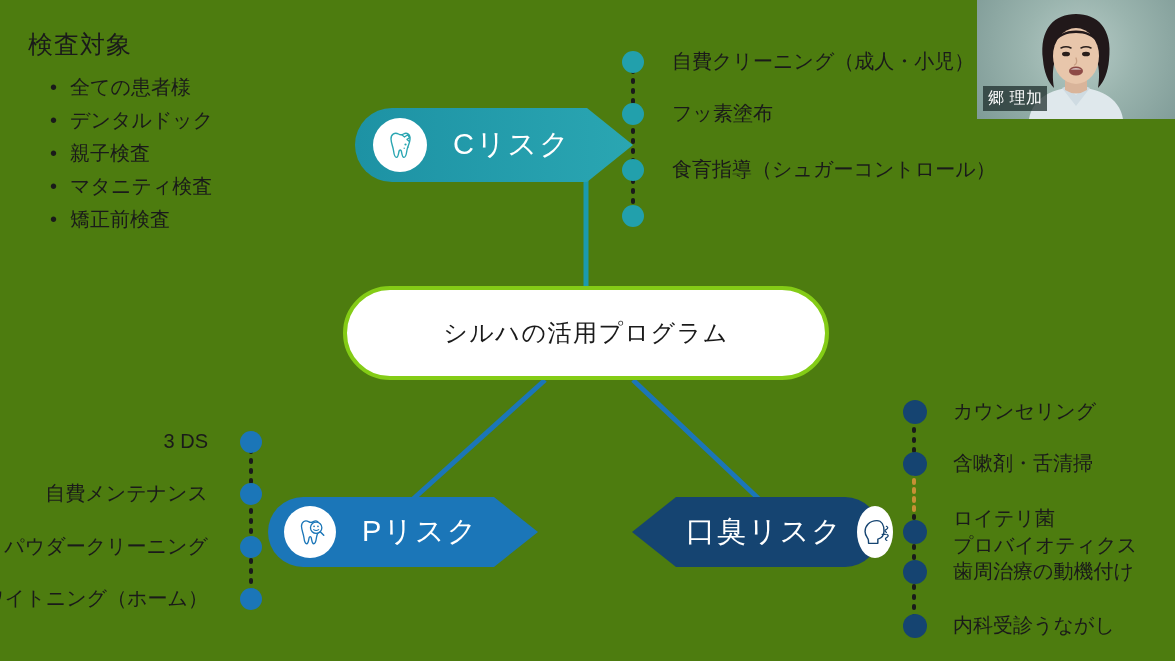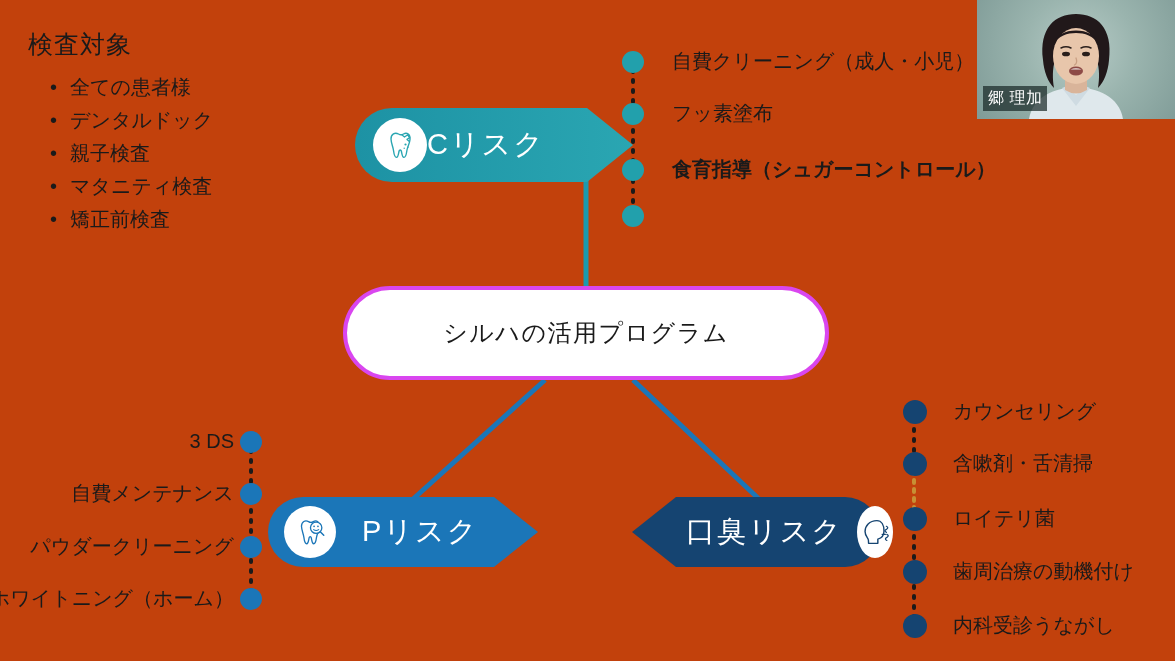--- a/index.html
+++ b/index.html
@@ -10,21 +10,21 @@
   }
   body {
     font-family: "Liberation Sans", "DejaVu Sans", sans-serif;
     color: #1a1a1a;
   }
   #slide {
     position: relative;
     width: 1175px;
     height: 661px;
     overflow: hidden;
-    background: #c2410c;
+    background: #4d7c0f;
   }
   
   #connectors {
     position: absolute;
     left: 0; top: 0;
     width: 1175px;
     height: 661px;
     pointer-events: none;
   }
 
@@ -97,21 +97,21 @@
 
   #banner-crisk {
     left: 355px;
     top: 108px;
     width: 278px;
     height: 74px;
     padding-left: 18px;
     box-sizing: border-box;
   }
   #banner-crisk .icon-circle { width: 54px; height: 54px; }
-  #banner-crisk .banner-label { }
+  #banner-crisk .banner-label { margin-left: 26px; }
 
   #banner-prisk {
     left: 268px;
     top: 497px;
     width: 270px;
     height: 70px;
     padding-left: 16px;
     box-sizing: border-box;
   }
   #banner-prisk .icon-circle { width: 52px; height: 52px; }
@@ -128,21 +128,21 @@
   }
   #banner-brisk .icon-circle { width: 52px; height: 52px; margin-left: 14px; }
 
   
   #center-node {
     position: absolute;
     left: 343px;
     top: 286px;
     width: 486px;
     height: 94px;
-    border: 4px solid #d946ef;
+    border: 4px solid #84cc16;
     border-radius: 47px;
     background: #ffffff;
     display: flex;
     align-items: center;
     justify-content: center;
     box-sizing: border-box;
     z-index: 4;
   }
   #center-node .center-label {
     font-size: 24px;
@@ -171,21 +171,21 @@
     color: #1a1a1a;
   }
 
   
   #spokes-crisk .spoke-dot { width: 22px; height: 22px; background: #22a0ac; }
   #spokes-crisk .spoke-text { margin-left: 28px; }
 
   
   #spokes-prisk .spoke-row { justify-content: flex-end; right: 0; }
   #spokes-prisk .spoke-dot { width: 22px; height: 22px; background: #1b76b8; }
-  #spokes-prisk .spoke-text { margin-right: 6px; text-align: right; }
+  #spokes-prisk .spoke-text { margin-right: 32px; text-align: right; }
 
   
   #spokes-brisk .spoke-dot { width: 24px; height: 24px; background: #154471; }
   #spokes-brisk .spoke-text { margin-left: 26px; }
   #spokes-brisk .spoke-text .line2 { display: block; }
 
   
   #video-tile {
     position: absolute;
     left: 977px;
@@ -289,21 +289,21 @@
 
   <div class="spoke-list" id="spokes-crisk" style="left:622px; top:0; width:420px; height:240px;">
     <div class="spoke-row" style="top:48px; left:0;">
       <span class="spoke-dot"></span>
       <span class="spoke-text">自費クリーニング（成人・小児）</span>
     </div>
     <div class="spoke-row" style="top:100px; left:0;">
       <span class="spoke-dot"></span>
       <span class="spoke-text">フッ素塗布</span>
     </div>
-    <div class="spoke-row" style="top:156px; left:0;font-weight:bold;">
+    <div class="spoke-row" style="top:156px; left:0;">
       <span class="spoke-dot"></span>
       <span class="spoke-text">食育指導（シュガーコントロール）</span>
     </div>
     <div class="spoke-row" style="top:205px; left:0;">
       <span class="spoke-dot"></span>
     </div>
   </div>
 
   <div id="center-node">
     <span class="center-label">シルハの活用プログラム</span>
@@ -372,20 +372,21 @@
       <span class="spoke-text">カウンセリング</span>
     </div>
     <div class="spoke-row" style="top:450px; left:0;">
       <span class="spoke-dot"></span>
       <span class="spoke-text">含嗽剤・舌清掃</span>
     </div>
     <div class="spoke-row" style="top:505px; left:0; align-items:center;">
       <span class="spoke-dot"></span>
       <span class="spoke-text">
         <span>ロイテリ菌</span>
+        <span class="line2">プロバイオティクス</span>
       </span>
     </div>
     <div class="spoke-row" style="top:558px; left:0;justify-content:center;">
       <span class="spoke-dot"></span>
       <span class="spoke-text">歯周治療の動機付け</span>
     </div>
     <div class="spoke-row" style="top:612px; left:0;">
       <span class="spoke-dot"></span>
       <span class="spoke-text">内科受診うながし</span>
     </div>

